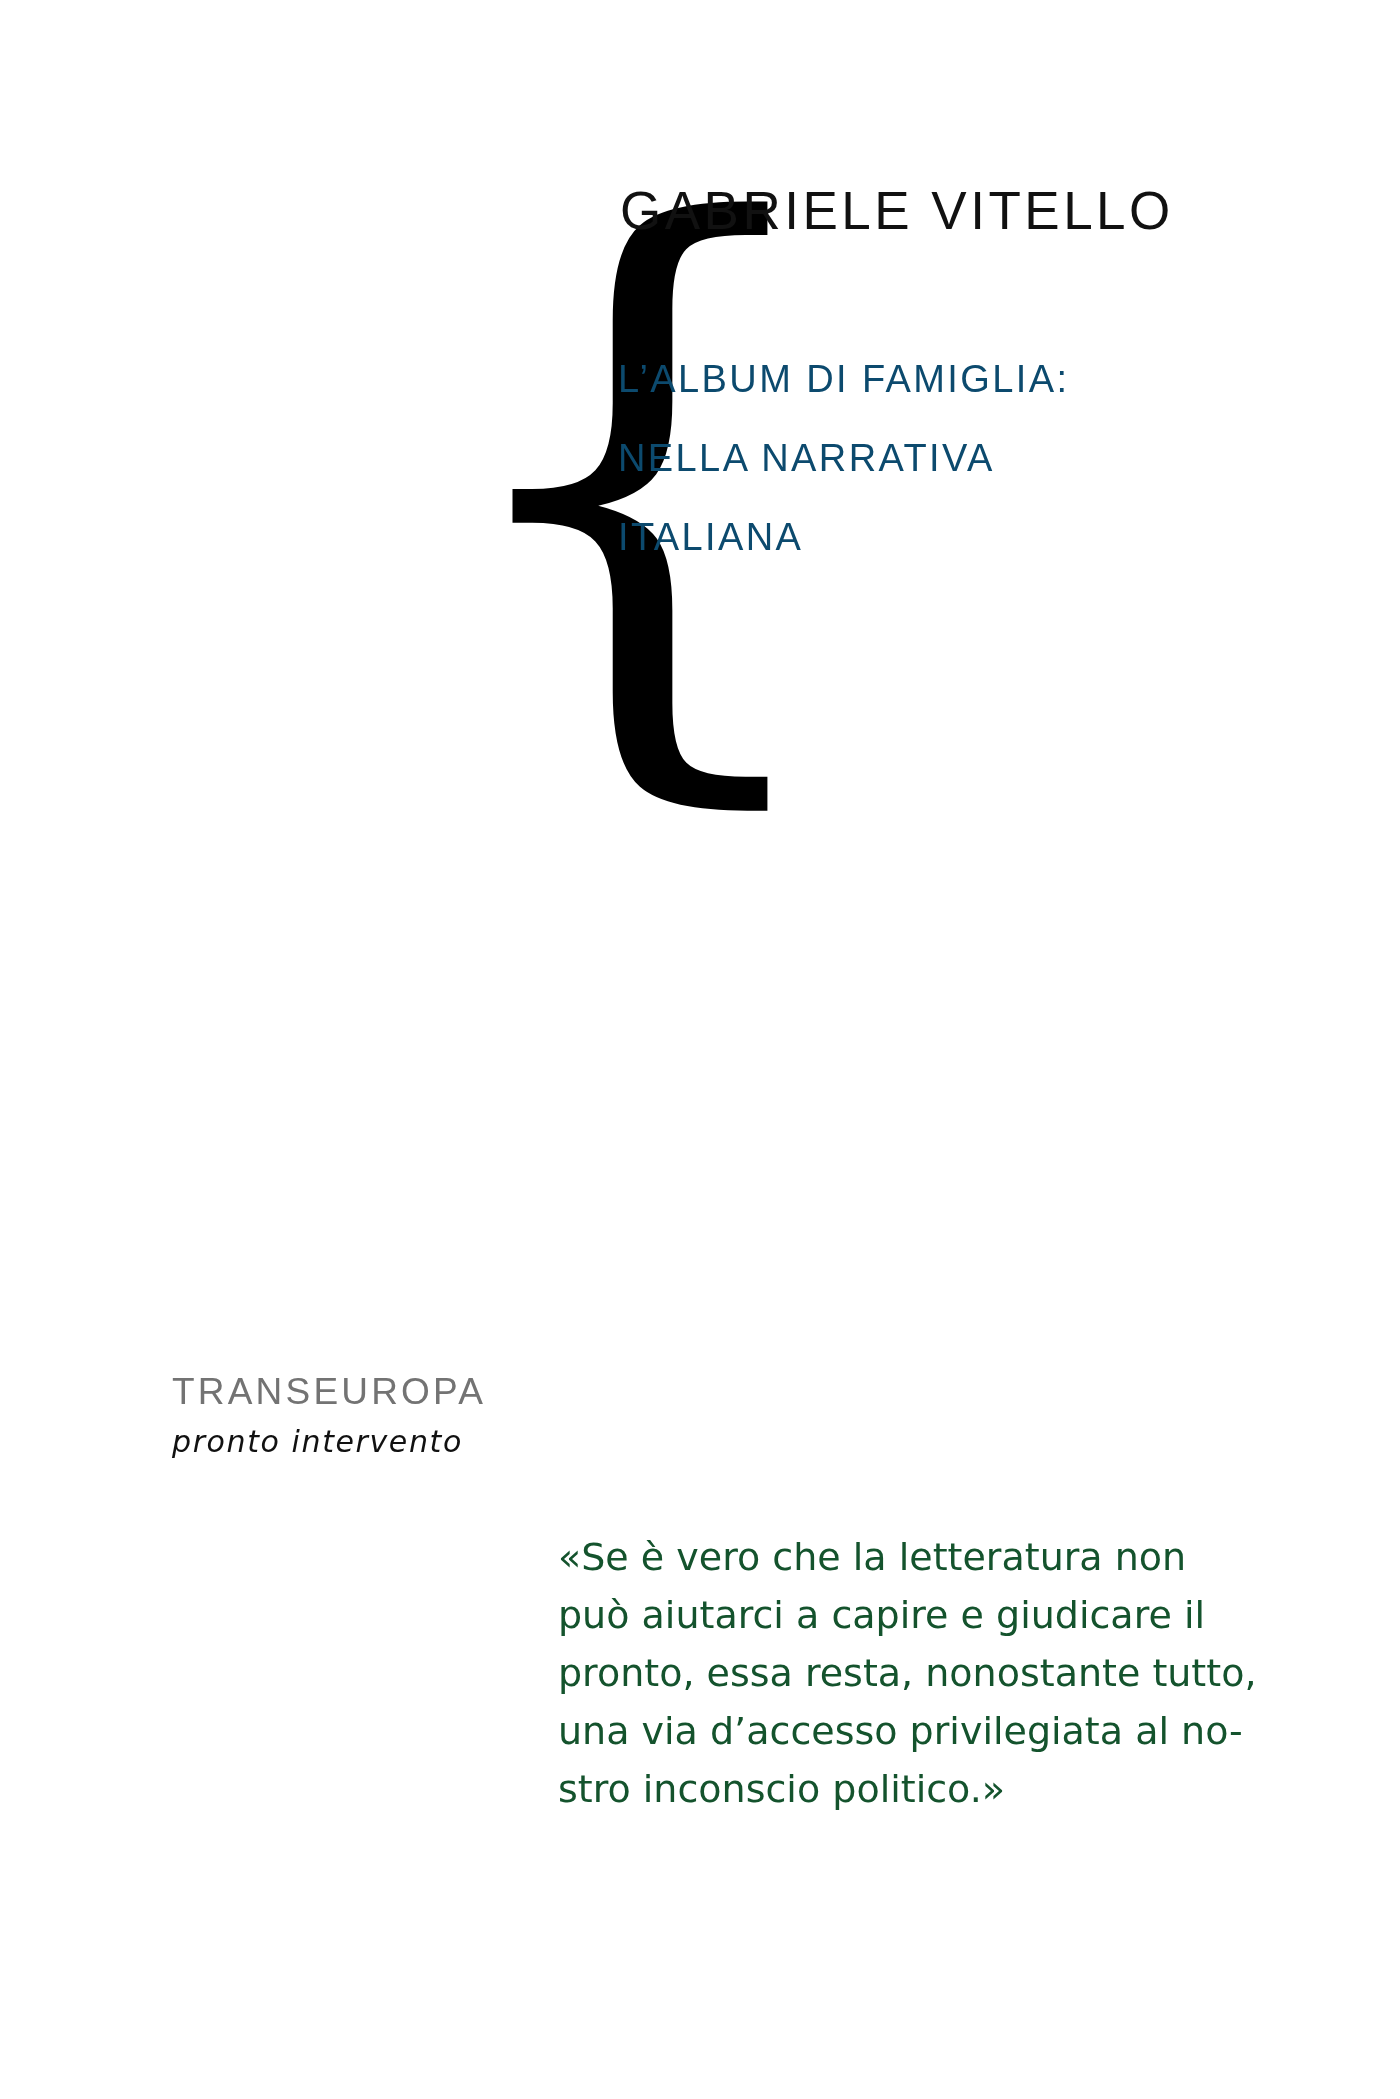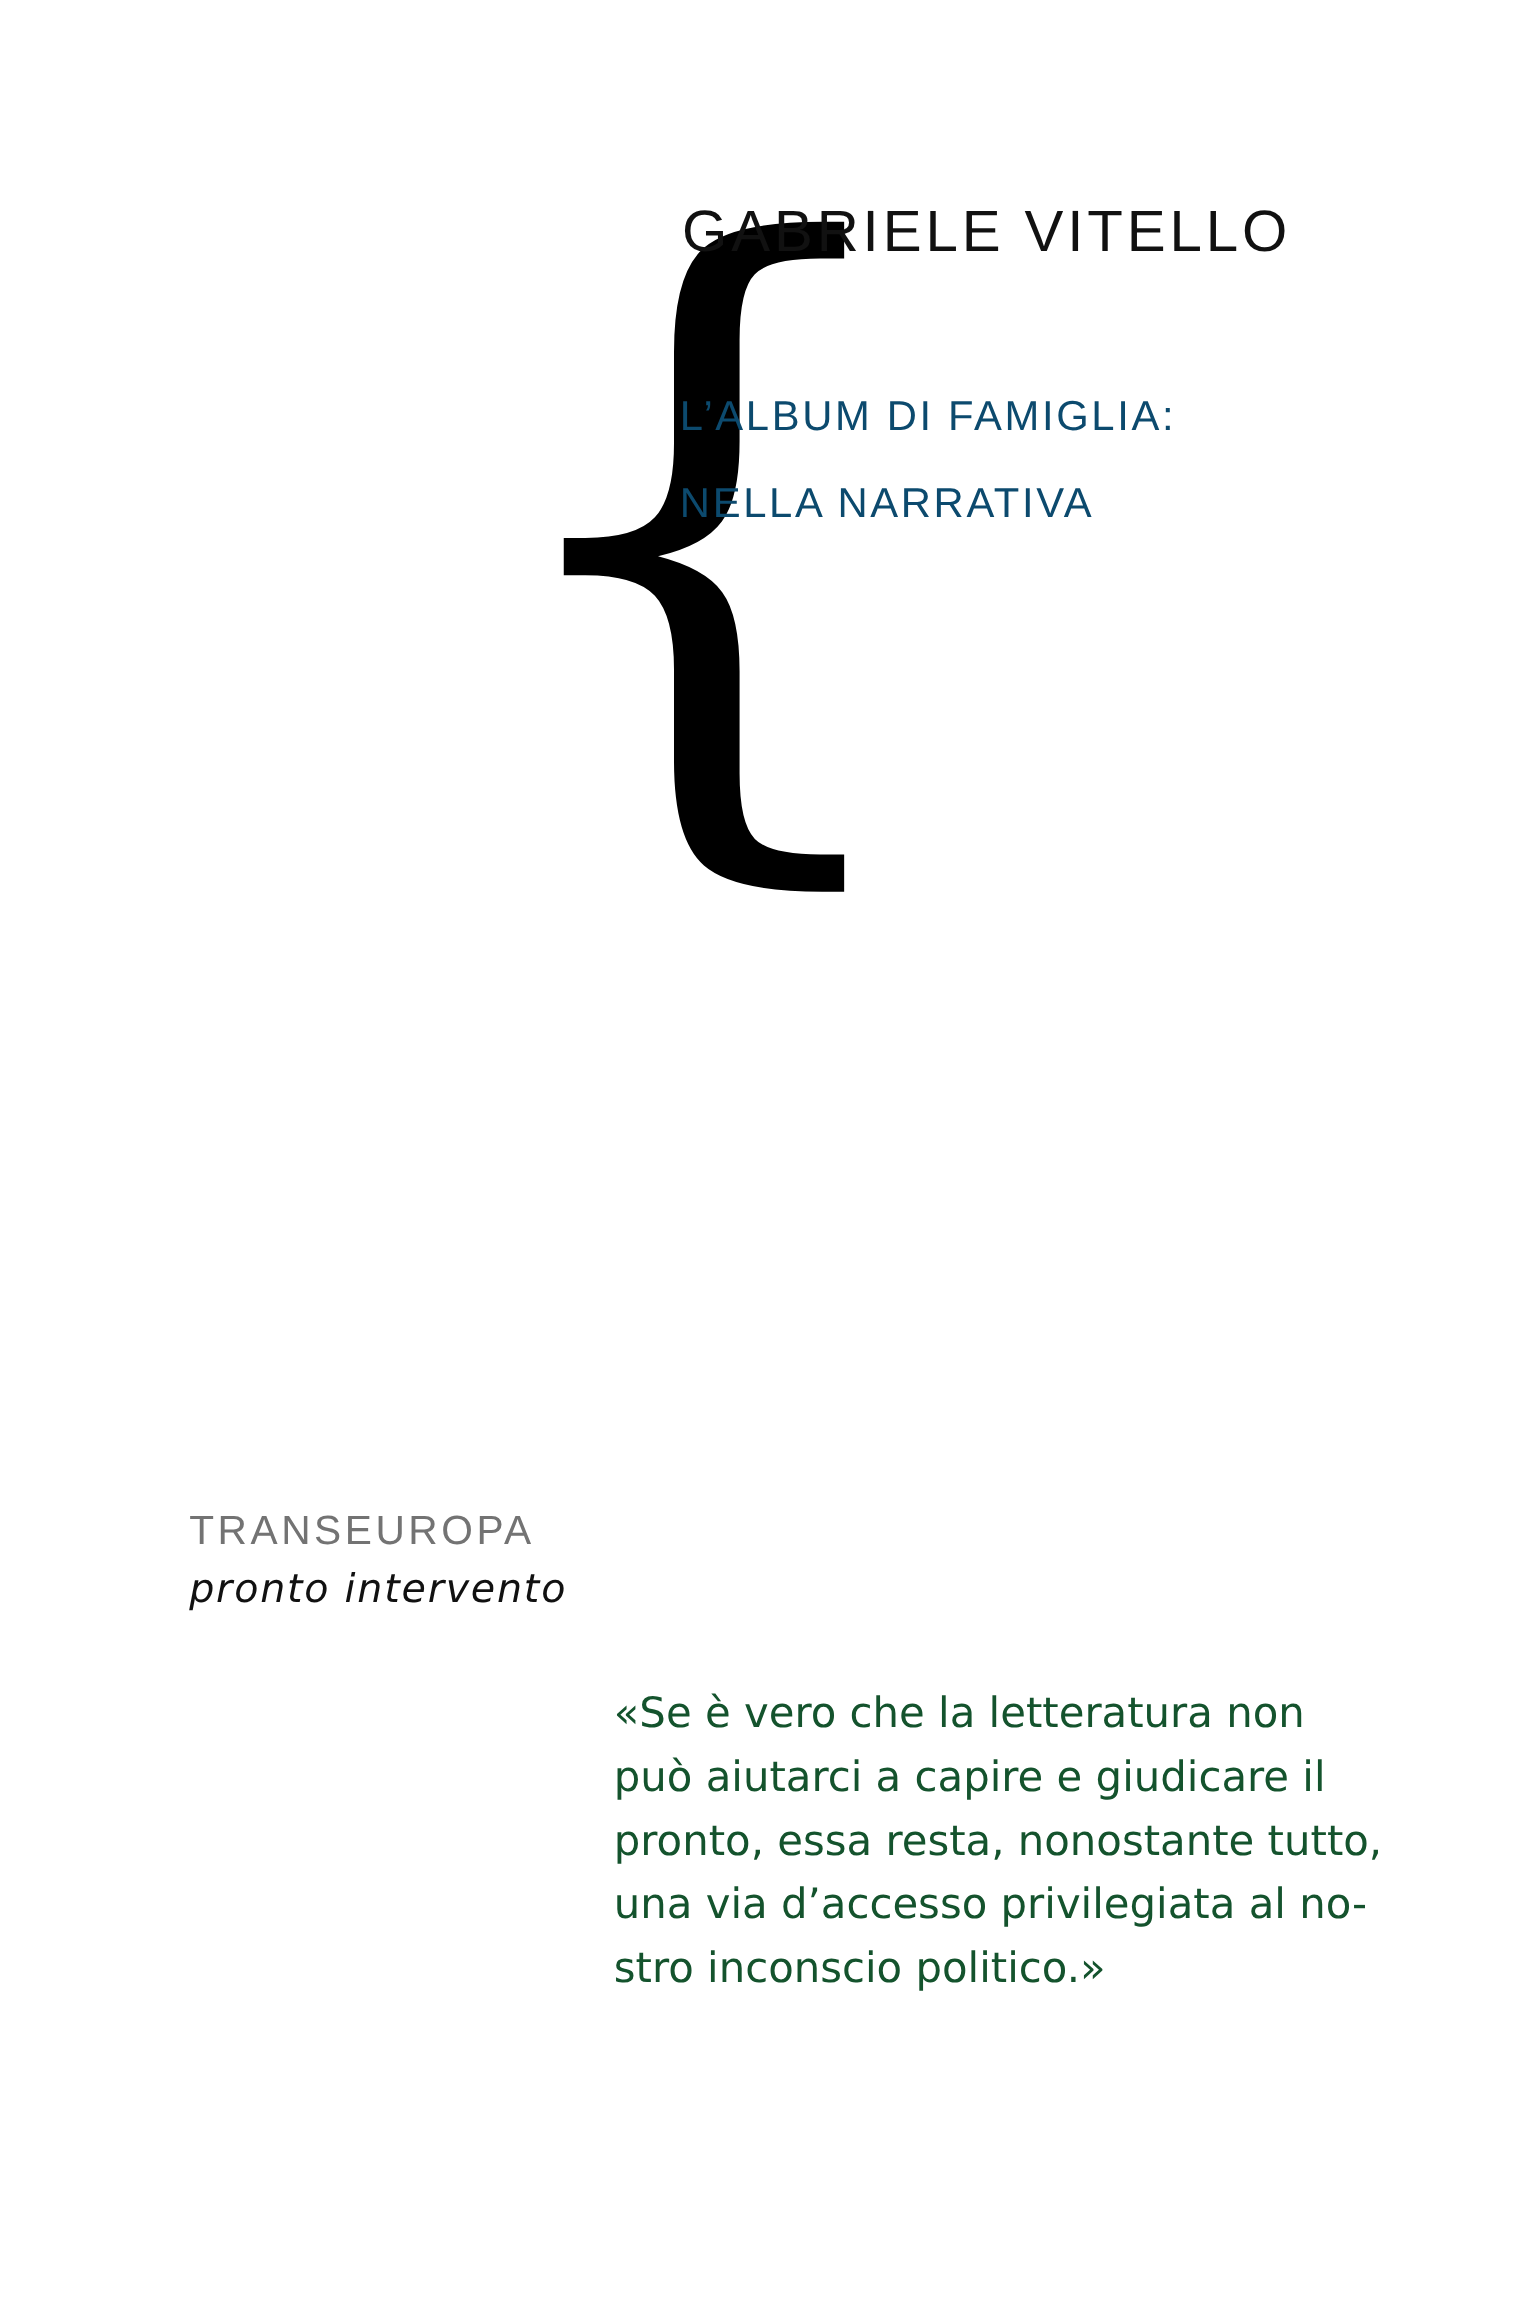--- a/index.html
+++ b/index.html
@@ -73,21 +73,21 @@
     width: 500px;
   }
   .publisher-name {
     font-size: 37px;
     letter-spacing: 3.2px;
     color: #737373;
     line-height: 44px;
   }
   .publisher-series {
     margin-top: 10px;
-    font-size: 36px;
+    font-size: 30px;
     font-style: italic;
     letter-spacing: 1.6px;
     color: #111111;
     font-family: "DejaVu Sans", sans-serif;
   }
 
   
   .quote {
     position: absolute;
     left: 558px;
@@ -114,20 +114,21 @@
 
 <div class="cover">
 
   <div class="brace">{</div>
 
   <div class="author">GABRIELE VITELLO</div>
 
   <div class="title">
     <span class="title-line">L’ALBUM DI FAMIGLIA:</span>
     <span class="title-line">NELLA NARRATIVA</span>
+    <span class="title-line">ITALIANA</span>
   </div>
 
   <div class="publisher">
     <div class="publisher-name">TRANSEUROPA</div>
     <div class="publisher-series">pronto intervento</div>
   </div>
 
   <div class="quote">
     <span class="q-line q-just">
       <span>«Se</span>

